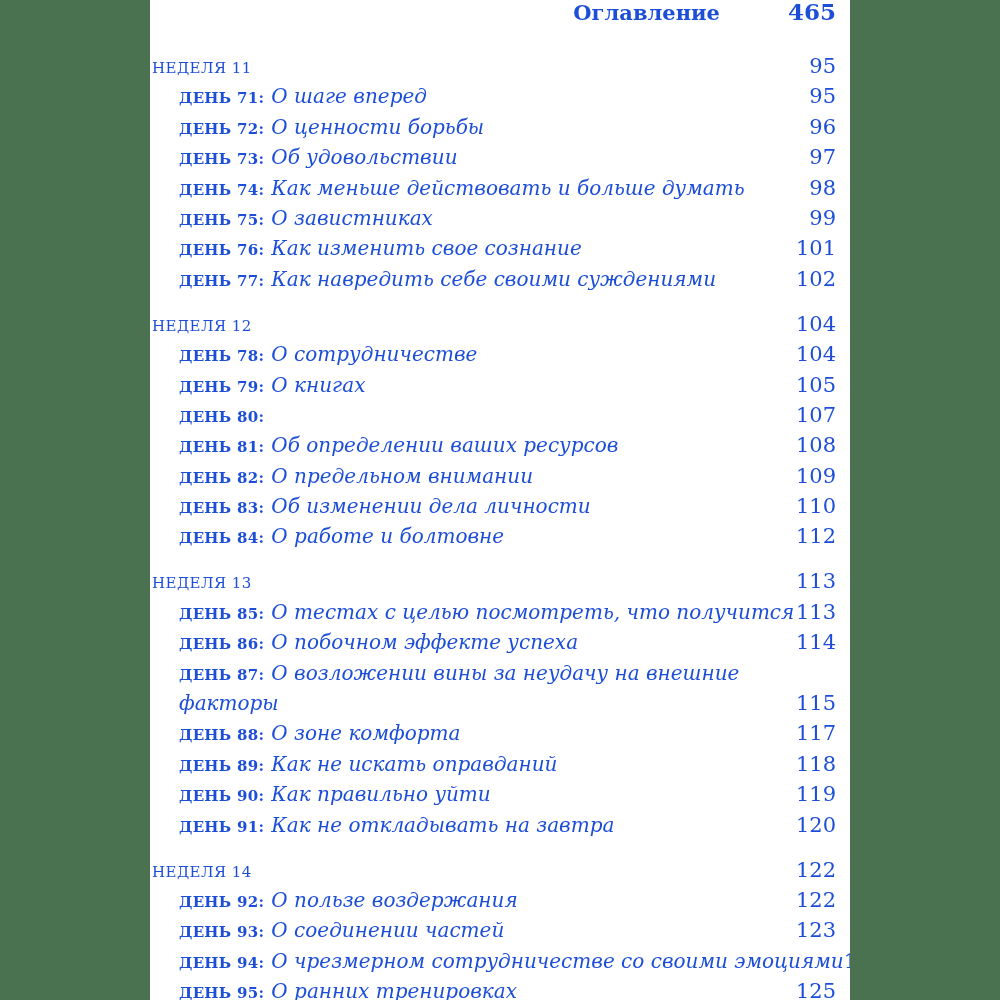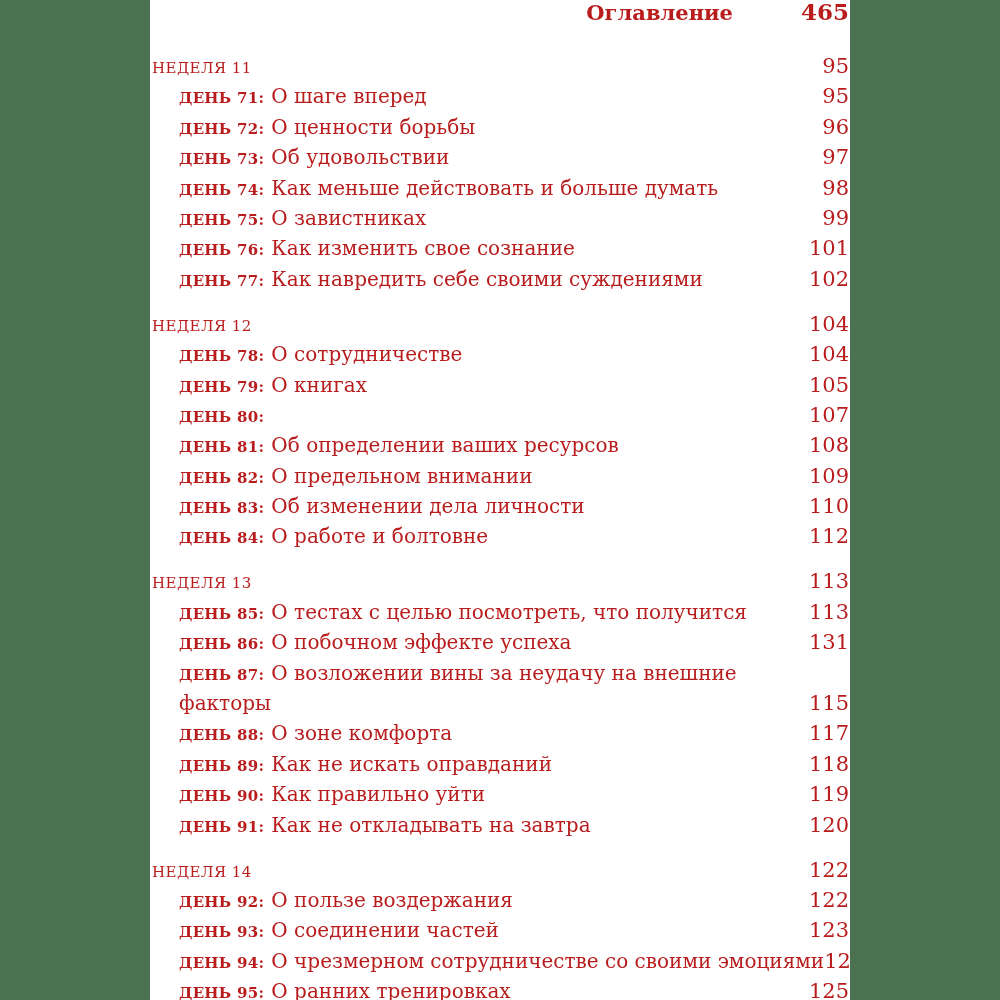--- a/index.html
+++ b/index.html
@@ -11,23 +11,23 @@
     font-family: "DejaVu Serif", "Liberation Serif", serif;
   }
   .margin-strip {
     position: absolute; top: 0; height: 1000px; background: #4a7150;
   }
   .margin-strip.left  { left: 0; width: 150px; }
   .margin-strip.right { right: 0; width: 150px; }
   .paper {
     position: absolute; left: 150px; top: 0;
     width: 700px; height: 1000px;
-    background: #ffffff; color: #b91c1c;
+    background: #ffffff; color: #1d4ed8;
     box-sizing: border-box;
-    padding: 0 1px 0 2px;
+    padding: 0 14px 0 2px;
     overflow: hidden;
   }
   .header-row {
     display: flex; justify-content: flex-end; align-items: baseline;
     height: 24px;
   }
   .header-title { font-weight: 700; font-size: 21px; line-height: 24px; }
   .header-page  { font-weight: 700; font-size: 23px; line-height: 24px; margin-left: 68px; }
 
   #sections .section { margin-top: 14.6px; }
@@ -37,21 +37,21 @@
   .entry { padding-left: 27px; }
 
   .week-label {
     font-weight: 400; font-size: 15px; letter-spacing: 0.45px;
     line-height: 30.4px; white-space: pre;
   }
   .day-label {
     font-weight: 700; font-size: 15px; letter-spacing: 0.3px;
     margin-right: 7px; line-height: 30.4px; white-space: pre;
   }
-  .title { font-size: 20px; line-height: 30.4px; white-space: nowrap; }
+  .title { font-size: 20px; line-height: 30.4px; white-space: nowrap; font-style: italic; }
   .page-num { font-size: 21px; line-height: 30.4px; margin-left: auto; }
 </style>
 </head>
 <body>
 
 <div class="margin-strip left"></div>
 <div class="margin-strip right"></div>
 
 <div class="paper">
   <div class="header-row">
@@ -146,21 +146,21 @@
           <span class="page-num">113</span>
         </div>
         <div class="row entry">
           <span class="day-label">ДЕНЬ 85:</span>
           <span class="title">О тестах с целью посмотреть, что получится</span>
           <span class="page-num">113</span>
         </div>
         <div class="row entry">
           <span class="day-label">ДЕНЬ 86:</span>
           <span class="title">О побочном эффекте успеха</span>
-          <span class="page-num">131</span>
+          <span class="page-num">114</span>
         </div>
         <div class="row entry">
           <span class="day-label">ДЕНЬ 87:</span>
           <span class="title">О возложении вины за неудачу на внешние</span>
         </div>
         <div class="row entry continuation">
           <span class="title">факторы</span>
           <span class="page-num">115</span>
         </div>
         <div class="row entry">

